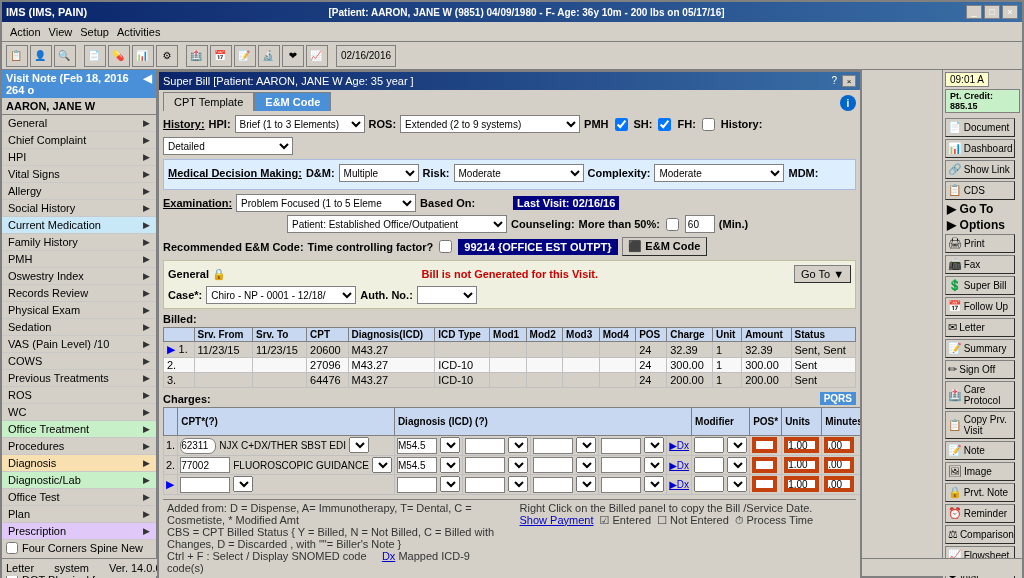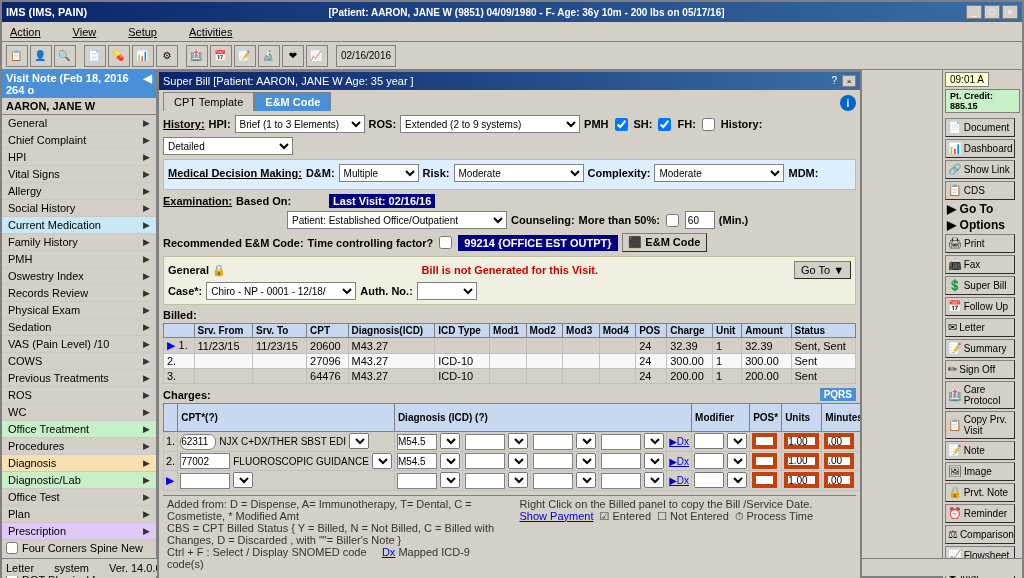--- a/index.html
+++ b/index.html
@@ -8,21 +8,21 @@
     
     .main-window { width: 1024px; height: 578px; background: #d4d0c8; border: 2px solid #808080; position: relative; }
 
     
     .title-bar { background: linear-gradient(to right, #0a246a, #3a6ea5); color: white; height: 20px; display: flex; align-items: center; justify-content: space-between; padding: 0 4px; }
     .title-bar-text { font-size: 11px; font-weight: bold; }
     .title-bar-controls { display: flex; gap: 2px; }
     .title-bar-btn { width: 16px; height: 14px; background: #d4d0c8; border: 1px solid #808080; font-size: 9px; display: flex; align-items: center; justify-content: center; cursor: pointer; }
 
     
-    .menu-bar { background: #d4d0c8; height: 20px; display: flex; align-items: center; padding: 0 4px; gap: 24px; border-bottom: 1px solid #808080; text-decoration: underline; }
+    .menu-bar { background: #d4d0c8; height: 20px; display: flex; align-items: center; padding: 0 4px; gap: 0; border-bottom: 1px solid #808080; }
     .menu-item { font-size: 11px; cursor: pointer; padding: 2px 4px; }
 
     
     .toolbar { background: #d4d0c8; height: 28px; display: flex; align-items: center; padding: 2px 4px; gap: 2px; border-bottom: 1px solid #808080; }
     .toolbar-btn { width: 22px; height: 22px; background: #d4d0c8; border: 1px solid #808080; display: flex; align-items: center; justify-content: center; cursor: pointer; font-size: 10px; }
     .toolbar-sep { width: 4px; }
 
     
     .content-area { display: flex; height: calc(578px - 68px); }
 
@@ -350,20 +350,23 @@
               <select class="form-select form-select-md">
                 <option>Moderate</option>
               </select>
               <span class="form-label">MDM:</span>
             </div>
           </div>
 
           <div class="form-section">
             <div class="form-row">
               <span class="section-header">Examination:</span>
+              <select class="form-select form-select-lg">
+                <option>Problem Focused (1 to 5 Eleme</option>
+              </select>
               <span class="form-label">Based On:</span>
               <span style="margin-left:30px;"></span>
               <span class="form-label" style="background:#000080;color:white;padding:1px 4px;">Last Visit: 02/16/16</span>
             </div>
             <div class="form-row">
               <span style="width:120px;display:inline-block;"></span>
               <select class="form-select form-select-xl">
                 <option>Patient: Established Office/Outpatient</option>
               </select>
               <span class="form-label">Counseling:</span>

